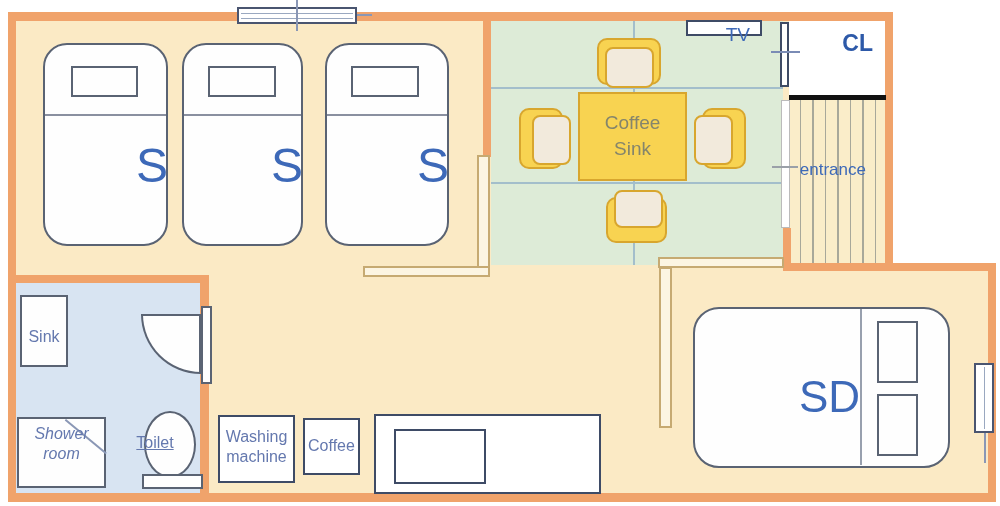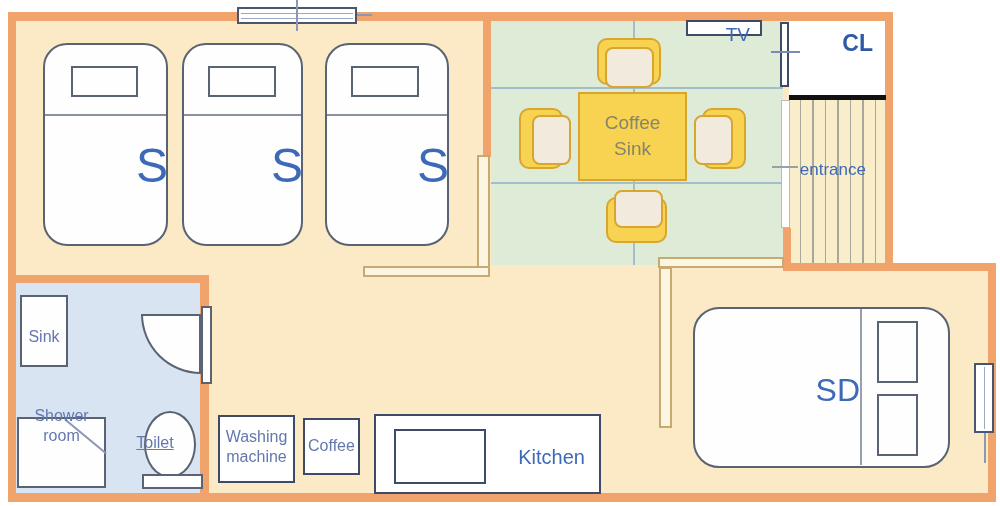--- a/index.html
+++ b/index.html
@@ -11,21 +11,21 @@
   .cream{position:absolute;background:#FCF5E2;border:2px solid #C6AA72;box-sizing:border-box;}
   .furn{position:absolute;background:#FEFEFE;border:2px solid #5A6373;box-sizing:border-box;}
   .navybox{position:absolute;background:#FFFFFF;border:2px solid #3E4B66;box-sizing:border-box;}
   .yellowbox{position:absolute;background:#F8D351;border:2px solid #D8A62E;box-sizing:border-box;}
   .seat{position:absolute;background:#F2EADC;border:2px solid #D8A62E;box-sizing:border-box;}
   .tline{position:absolute;background:#A3BECB;}
   .thin{position:absolute;background:#8A97B5;}
   .lbl-big{position:absolute;color:#3D69B8;text-align:right;}
   .lbl-small{position:absolute;color:#6478AE;text-align:center;line-height:20px;font-size:16px;}
   .s-label{font-size:48px;}
-  .sd-label{font-size:32px;}
+  .sd-label{font-size:44px;}
   .cl-label{font-size:23px;font-weight:bold;color:#2D59A8;}
   .tv-label{font-size:19px;}
   .kitchen-label{font-size:20px;}
   .entrance-label{font-size:17px;}
   .ct-label{position:absolute;color:#85856B;font-size:19px;line-height:26px;text-align:center;}
 </style>
 </head>
 <body>
 
 <div id="plan">
@@ -126,42 +126,41 @@
 
   <div class="furn" style="left:20px;top:295px;width:48px;height:72px;"></div>
   <div class="lbl-small" style="left:18px;top:327px;width:52px;">Sink</div>
 
   <div class="furn" style="left:141px;top:314px;width:60px;height:60px;border-bottom-left-radius:100% 100%;"></div>
   <div class="furn" style="left:201px;top:306px;width:11px;height:78px;"></div>
 
   <div class="furn" style="left:17px;top:417px;width:89px;height:71px;">
     <div class="thin" style="left:47px;top:0px;width:53px;height:1.5px;background:#8A97B5;transform:rotate(39.6deg);transform-origin:0 0;"></div>
   </div>
-  <div class="lbl-small" style="left:17px;top:406px;width:89px;">
+  <div class="lbl-small" style="left:17px;top:424px;width:89px;font-style:italic;">
     <span style="display:block;">Shower</span>
     <span style="display:block;">room</span>
   </div>
 
   <div class="furn" style="left:144px;top:411px;width:52px;height:67px;border-radius:50%;"></div>
   <div class="furn" style="left:142px;top:474px;width:61px;height:15px;"></div>
   <div class="lbl-small" style="left:120px;top:433px;width:70px;text-decoration:underline;">Toilet</div>
 
   <div class="navybox" style="left:218px;top:415px;width:77px;height:68px;border-width:2.5px;"></div>
   <div class="lbl-small" style="left:218px;top:427px;width:77px;">
     <span style="display:block;">Washing</span>
     <span style="display:block;">machine</span>
   </div>
 
   <div class="navybox" style="left:303px;top:418px;width:57px;height:57px;"></div>
   <div class="lbl-small" style="left:300px;top:436px;width:63px;">Coffee</div>
 
   <div class="navybox" style="left:374px;top:414px;width:227px;height:80px;border-width:2.5px;">
     <div class="navybox" style="left:18px;top:13px;width:92px;height:55px;"></div>
   </div>
-  <div class="lbl-big kitchen-label" style="left:490px;top:446px;width:95px;">Kitchen</div>
 
   <div class="furn" style="left:693px;top:307px;width:257px;height:161px;border-radius:26px;border-width:2.5px;">
     <div class="thin" style="left:165px;top:0;width:1.5px;height:156px;background:#98A0AE;"></div>
   </div>
   <div class="furn" style="left:877px;top:321px;width:41px;height:62px;"></div>
   <div class="furn" style="left:877px;top:394px;width:41px;height:62px;"></div>
   <div class="lbl-big sd-label" style="left:700px;top:372px;width:160px;">SD</div>
 
 </div>
 

